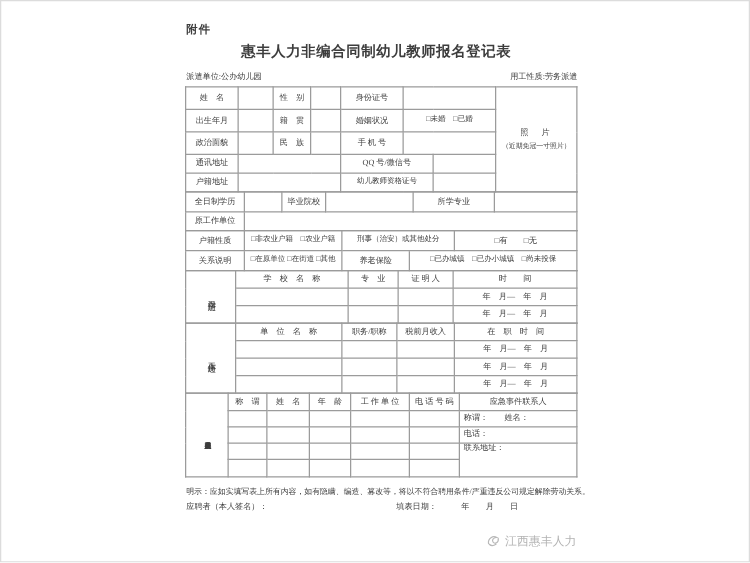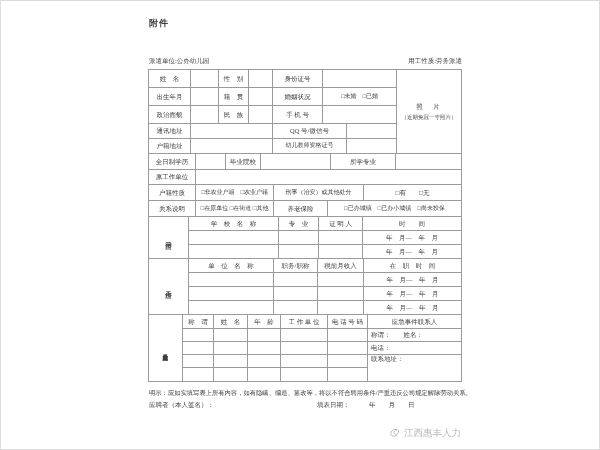--- a/index.html
+++ b/index.html
@@ -22,20 +22,21 @@
   .sigrow{position:absolute;left:148px;top:400px;width:313px;font-size:6.5px;}
   .sigrow .date{position:absolute;left:168px;top:0;}
   .logo{position:absolute;top:426px;left:360px;width:100px;display:flex;justify-content:flex-end;gap:3px;color:#b3b3b3;font-size:9.5px;font-family:"Liberation Sans",sans-serif;}
 </style>
 </head>
 <body>
 
 <div class="canvas">
 
   <div class="attachment">附件</div>
+  <div class="title">惠丰人力非编合同制幼儿教师报名登记表</div>
   <div class="subrow">
     <span>派遣单位:公办幼儿园</span>
     <span>用工性质:劳务派遣</span>
   </div>
 
   <div class="tablewrap">
 
     <table>
       <colgroup>
           <col style="width:42px">

